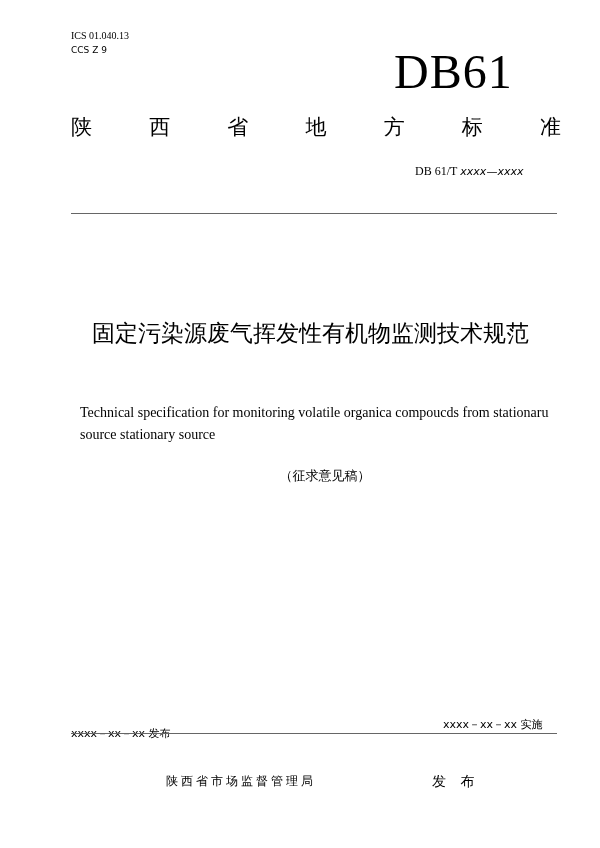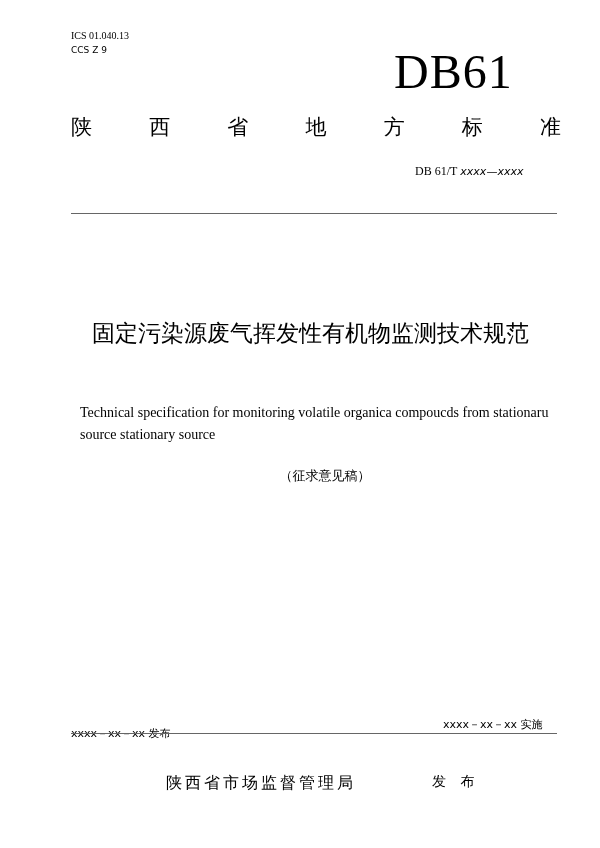--- a/index.html
+++ b/index.html
@@ -12,21 +12,21 @@
     .std-num { left: 415px; top: 164px; font-size: 12px; }
     .std-num .pre { font-family: "Liberation Serif", serif; }
     .std-num .suf { font-family: "DejaVu Sans", sans-serif; font-size: 11px; font-style: italic; }
     .rule-top { left: 71px; top: 213px; width: 486px; height: 0; border-top: 1.5px solid #666; }
     .cn-title { left: 92px; top: 316px; width: 490px; text-align: left; font-family: "DejaVu Sans", sans-serif; font-size: 23px; line-height: 34px; white-space: normal; }
     .en-title { left: 80px; top: 402px; width: 490px; font-family: "Liberation Serif", serif; font-size: 14px; line-height: 22px; white-space: normal; }
     .draft { left: 80px; top: 467px; width: 490px; text-align: center; font-family: Liberation Mono, monospace; font-size: 13px; }
     .pub-date { left: 71px; top: 717px; font-family: "DejaVu Sans", sans-serif; font-size: 11px; margin-top: 9px; }
     .impl-date { left: 443px; top: 717px; font-family: "DejaVu Sans", sans-serif; font-size: 11px; text-align: center; }
     .rule-bottom { left: 71px; top: 733px; width: 486px; height: 0; border-top: 1.5px solid #666; }
-    .issuer { left: 166px; top: 773px; font-family: Liberation Sans, sans-serif; font-size: 16px; letter-spacing: 3px; }
+    .issuer { left: 166px; top: 773px; font-family: Liberation Sans, sans-serif; font-size: 12px; letter-spacing: 3px; }
     .issue-label { left: 432px; top: 773px; font-family: "DejaVu Sans", sans-serif; font-size: 14px; letter-spacing: 5px; }
   </style>
 </head>
 <body>
 
 <div class="abs ics">ICS 01.040.13</div>
 <div class="abs ccs">CCS Z 9</div>
 <div class="abs db61">DB61</div>
 
 <div class="abs std-title">

